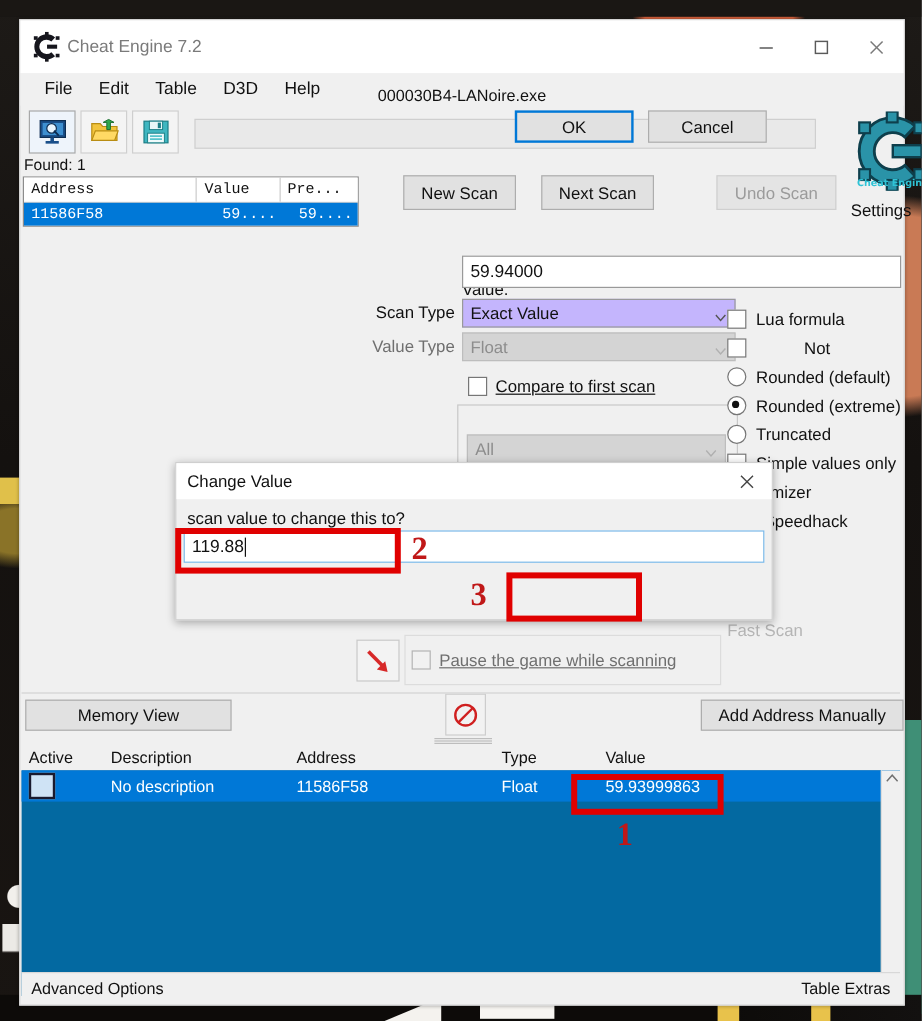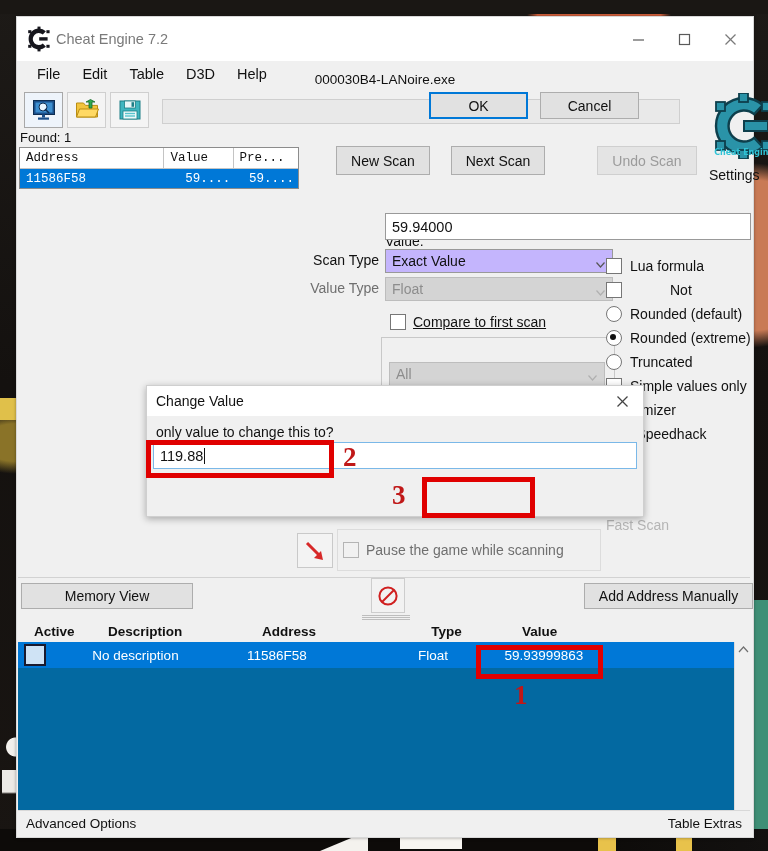--- a/index.html
+++ b/index.html
@@ -108,21 +108,21 @@
   .combo{position:absolute;border:1px solid #999;background:#c4b5fd;height:24px;
     font-size:14px;color:#111;display:flex;align-items:center;padding-left:6px;
     box-sizing:border-box;}
   .combo .arrow{position:absolute;right:7px;top:7px;width:9px;height:9px;}
   .combo.disabled{background:#d4d4d4;border-color:#bdbdbd;color:#8d8d8d;}
   .st-combo{left:368px;top:232px;width:228px;}
   .vt-combo{left:368px;top:260px;width:228px;}
 
   .chk{position:absolute;display:flex;align-items:center;gap:7px;font-size:14px;color:#111;}
   .chk .box{width:14px;height:14px;border:1px solid #767676;background:#fff;flex:none;}
-  .chk.dis{color:#6f6f6f;}
+  .chk.dis{color:#6f6f6f;text-decoration:underline;}
   .chk.dis .box{border-color:#b4b4b4;background:#f1f1f1;}
   .cmp-first{left:373px;top:297px;text-decoration:underline;}
 
   
   .msogroup{position:absolute;left:364px;top:320px;width:232px;height:82px;
     border:1px solid #c8c8c8;}
   .mso-title{position:absolute;left:372px;top:312px;background:#f0f0f0;padding:0 4px;
     font-size:14px;color:#7b7b7b;margin-top:36px;}
   .mso-combo{left:372px;top:345px;width:216px;}
   .mso-start-lbl{position:absolute;left:372px;top:378px;font-size:13.5px;color:#8d8d8d;}
@@ -163,21 +163,21 @@
     border:1px solid #cdcdcd;background:#f2f2f2;display:flex;align-items:center;
     justify-content:center;}
   .addaddr-btn{position:absolute;left:567px;top:566px;width:167px;height:24px;}
   .splitter{position:absolute;left:345px;top:597px;width:48px;height:4px;}
   .splitter span{display:block;height:1px;background:#bdbdbd;margin-top:1px;}
 
   
   .ct-head{position:absolute;left:1px;top:603px;width:732px;height:22px;
     background:#f0f0f0;display:flex;border-bottom:1px solid #cfcfcf;}
   .ct-head div{font-size:13.5px;color:#111;display:flex;align-items:center;
-    padding-left:16px;font-weight:bold;}
+    padding-left:6px;}
   .cth-active{width:65px;}
   .cth-desc{width:155px;}
   .cth-addr{width:172px;}
   .cth-type{width:84px;}
   .cth-value{width:256px;}
   .ct-body{position:absolute;left:1px;top:625px;width:732px;height:188px;background:#0369a1;}
   .ct-row{display:flex;height:26px;background:#0078d7;color:#fff;align-items:center;}
   .ct-row div{font-size:13.5px;display:flex;align-items:center;padding-left:6px;}
   .ctr-active{width:65px;justify-content:flex-start;padding-left:7px;}
   .ctr-active .cbx{width:18px;height:18px;background:#cfe3f5;border:2px solid #1a1a2e;}
@@ -488,21 +488,21 @@
 <div id="dlg">
   <div class="dlg-title-bar">
     <div class="dlg-title">Change Value</div>
     <div class="dlg-close">
       <svg width="13" height="13" viewBox="0 0 13 13">
           <line x1="1.5" y1="1.5" x2="11.5" y2="11.5" stroke="#444" stroke-width="1.2"></line>
           <line x1="11.5" y1="1.5" x2="1.5" y2="11.5" stroke="#444" stroke-width="1.2"></line>
         </svg>
     </div>
   </div>
-  <div class="dlg-prompt">only value to change this to?</div>
+  <div class="dlg-prompt">scan value to change this to?</div>
   <div class="dlg-input">
     <span>119.88</span>
       <span class="caret"></span>
   </div>
 </div>
 <div class="dlg-ok">OK</div>
 <div class="dlg-cancel">Cancel</div>
 
 <div class="anno-box ab2"></div>
 <div class="anno-num" style="left:343px;top:442px;">2</div>

